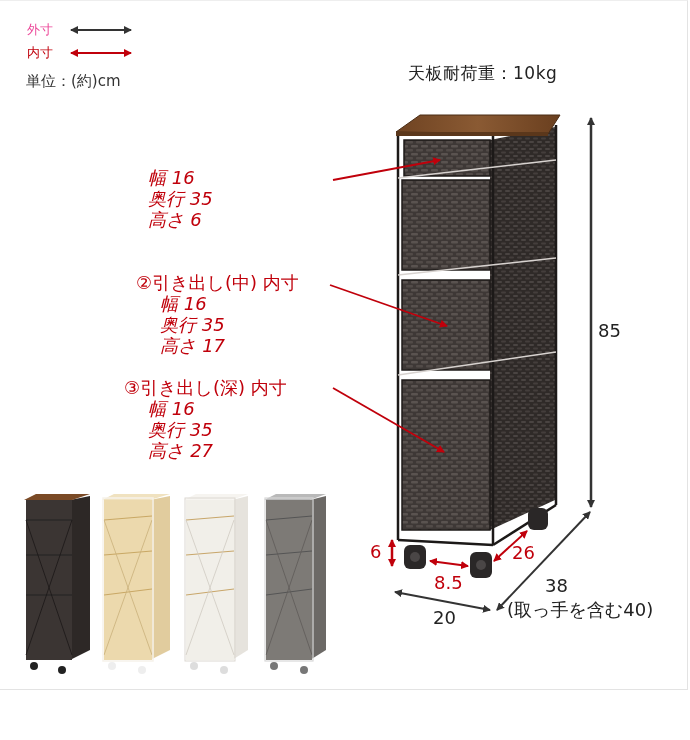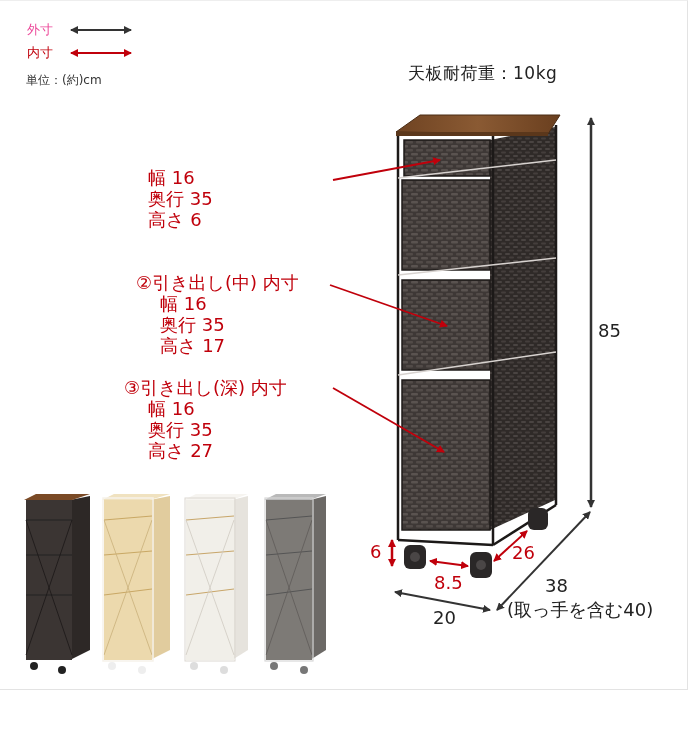--- a/index.html
+++ b/index.html
@@ -3,25 +3,25 @@
 <meta charset="utf-8">
 <style>
   html, body { margin: 0; padding: 0; background: #ffffff; }
   body { width: 690px; height: 740px; position: relative; overflow: hidden;
          font-family: "DejaVu Sans", "Liberation Sans", sans-serif; }
   .frame { position: absolute; left: 0; top: 0; width: 688px; height: 690px;
            border-right: 1px solid #e3e3e3; border-bottom: 1px solid #e3e3e3; border-top: 1px solid #eeeeee; box-sizing: border-box; }
   .abs { position: absolute; white-space: nowrap; }
   .legend-label { font-size: 13px; color: #ec4899; }
   .legend-label.red { color: #c0000b; }
-  .unit { font-size: 12px; color: #333; }
+  .unit { font-size: 15px; color: #333; }
   .load { font-size: 17px; color: #222; letter-spacing: 0.5px; }
   .spec { color: #c0000b; font-size: 18px; line-height: 21px; }
   .spec .title { display: block; }
-  .spec .row { display: block; padding-left: 24px; }
+  .spec .row { display: block; padding-left: 24px; font-style: italic; }
   .dim { font-size: 18px; color: #222; }
   .dim.red { color: #c0000b; }
   svg { position: absolute; left: 0; top: 0; }
 </style>
 </head>
 <body>
 
 <div class="frame"></div>
 
 <div class="abs legend-label" style="left:27px;top:21px;">外寸</div>

